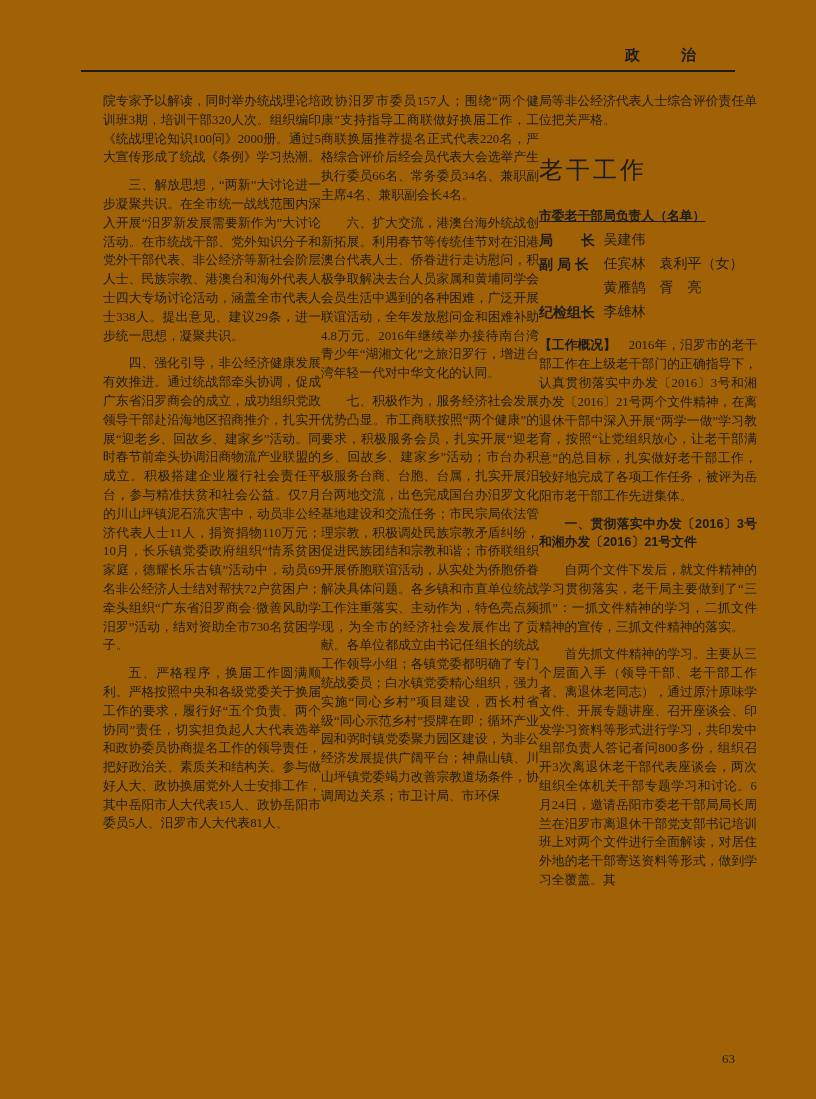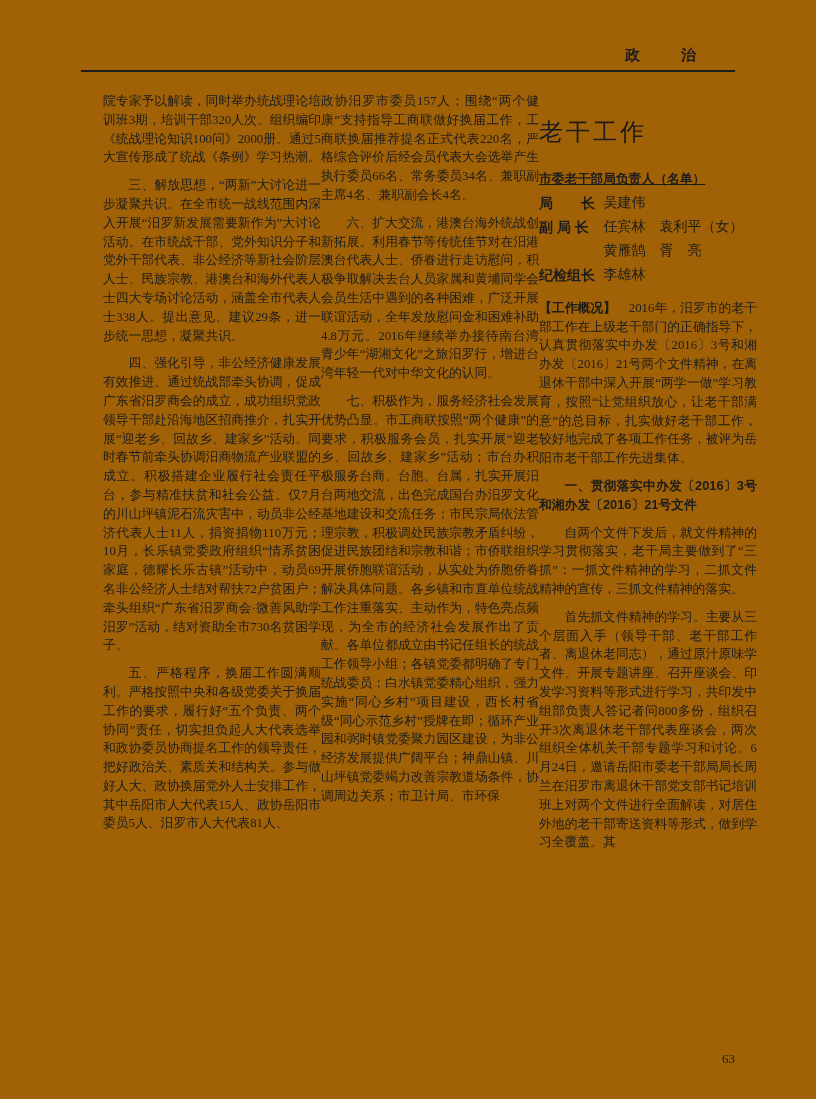--- a/index.html
+++ b/index.html
@@ -122,20 +122,21 @@
       <p class="para">五、严格程序，换届工作圆满顺利。严格按照中央和各级党委关于换届工作的要求，履行好“五个负责、两个协同”责任，切实担负起人大代表选举和政协委员协商提名工作的领导责任，把好政治关、素质关和结构关。参与做好人大、政协换届党外人士安排工作，其中岳阳市人大代表15人、政协岳阳市委员5人、汨罗市人大代表81人、</p>
     </div>
 
     <div class="col">
       <p class="para no-indent">政协汨罗市委员157人；围绕“两个健康”支持指导工商联做好换届工作，工商联换届推荐提名正式代表220名，严格综合评价后经会员代表大会选举产生执行委员66名、常务委员34名、兼职副主席4名、兼职副会长4名。</p>
       <p class="para">六、扩大交流，港澳台海外统战创新拓展。利用春节等传统佳节对在汨港澳台代表人士、侨眷进行走访慰问，积极争取解决去台人员家属和黄埔同学会会员生活中遇到的各种困难，广泛开展联谊活动，全年发放慰问金和困难补助4.8万元。2016年继续举办接待南台湾青少年“湖湘文化”之旅汨罗行，增进台湾年轻一代对中华文化的认同。</p>
       <p class="para">七、积极作为，服务经济社会发展优势凸显。市工商联按照“两个健康”的要求，积极服务会员，扎实开展“迎老乡、回故乡、建家乡”活动；市台办积极服务台商、台胞、台属，扎实开展汨台两地交流，出色完成国台办汨罗文化基地建设和交流任务；市民宗局依法管理宗教，积极调处民族宗教矛盾纠纷，促进民族团结和宗教和谐；市侨联组织开展侨胞联谊活动，从实处为侨胞侨眷解决具体问题。各乡镇和市直单位统战工作注重落实、主动作为，特色亮点频现，为全市的经济社会发展作出了贡献。各单位都成立由书记任组长的统战工作领导小组；各镇党委都明确了专门统战委员；白水镇党委精心组织，强力实施“同心乡村”项目建设，西长村省级“同心示范乡村”授牌在即；循环产业园和弼时镇党委聚力园区建设，为非公经济发展提供广阔平台；神鼎山镇、川山坪镇党委竭力改善宗教道场条件，协调周边关系；市卫计局、市环保</p>
     </div>
 
     <div class="col">
+      <p class="para no-indent">局等非公经济代表人士综合评价责任单位把关严格。</p>
 
       <h1 class="section-title">老干工作</h1>
 
       <p class="roster-title">市委老干部局负责人（名单）</p>
 
       <div class="roster">
         <div class="roster-row">
           <span class="roster-label">局　　长</span>
           <span class="roster-value">吴建伟</span>
         </div>

